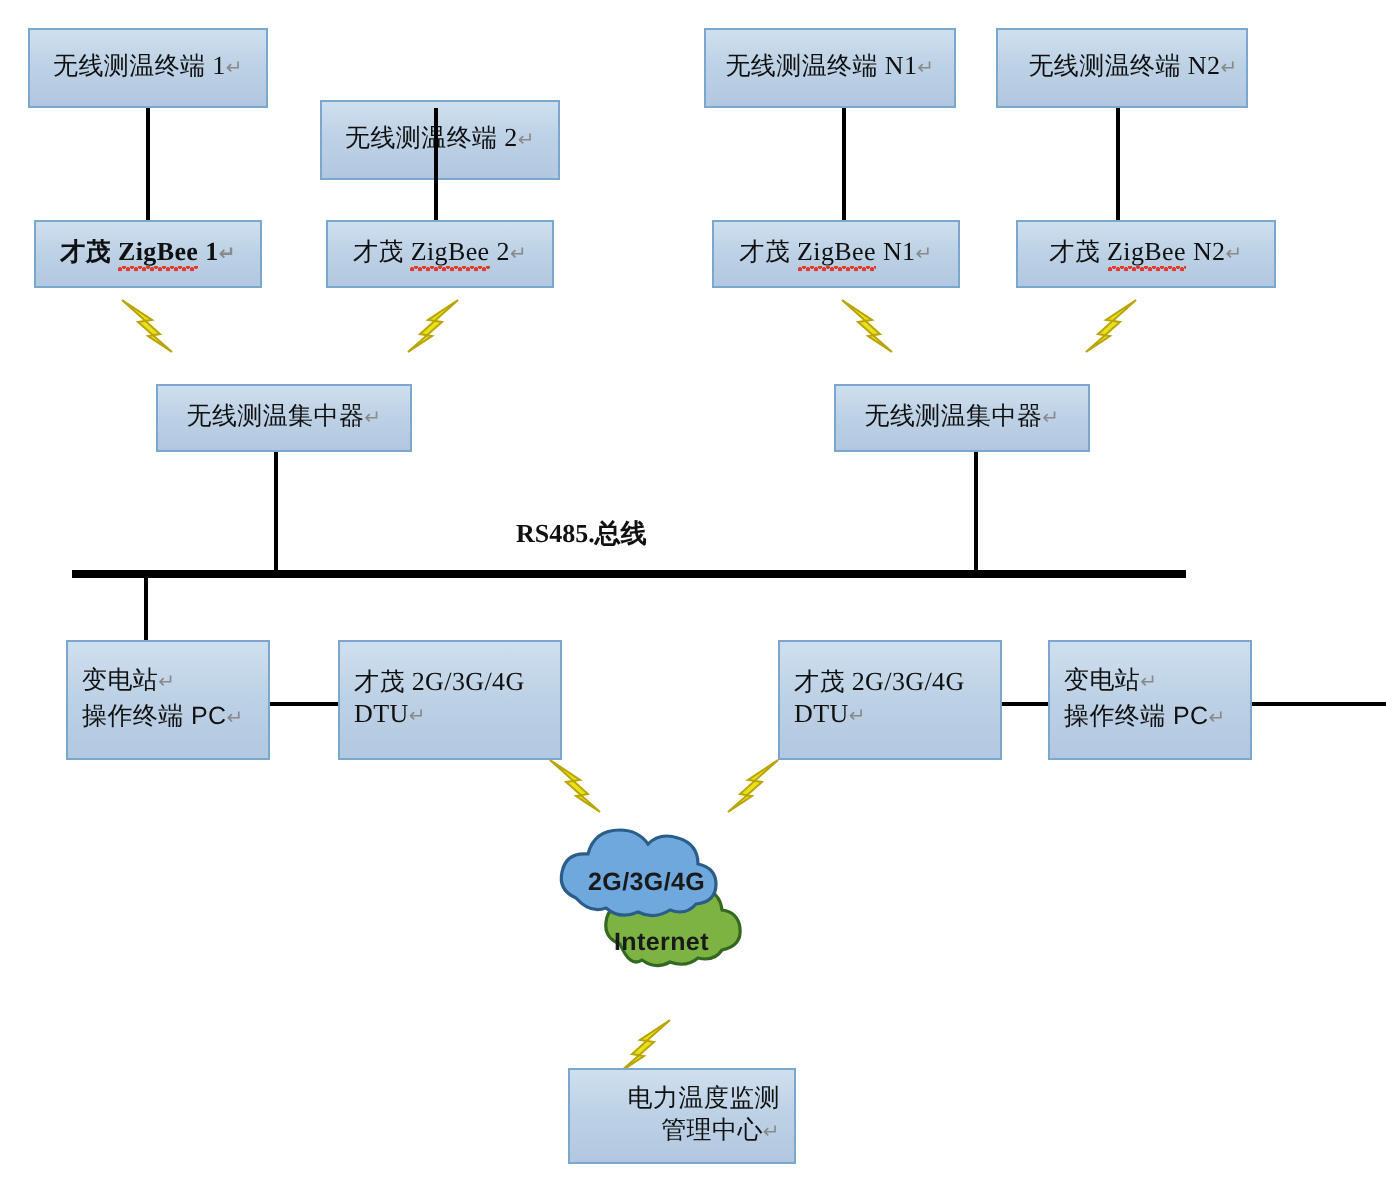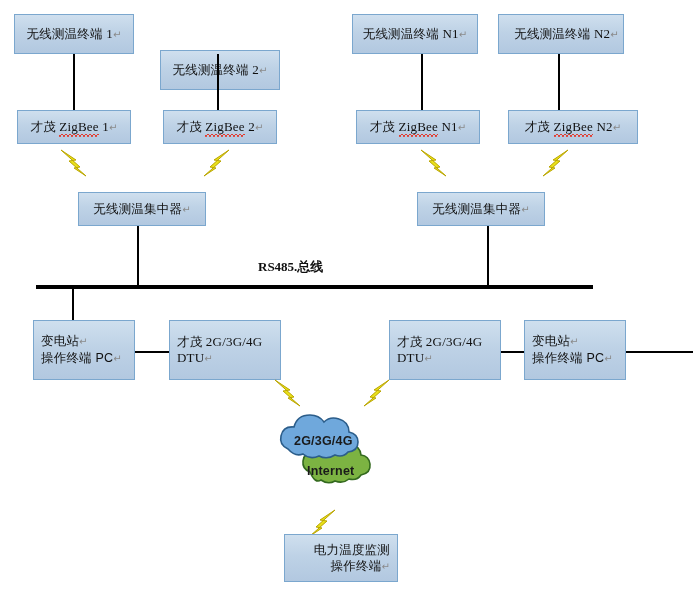--- a/index.html
+++ b/index.html
@@ -64,21 +64,21 @@
 
   <div class="box center" style="left:498px;top:14px;width:126px;height:40px;padding-left:18px;">
     <div class="ln"><span>无线测温终端</span><span class="lat">&nbsp;</span><span class="lat">N2</span><span class="pilcrow">↵</span></div>
   </div>
 
   <div class="vline" style="left:73px;top:54px;height:57px;"></div>
   <div class="vline" style="left:217px;top:54px;height:57px;"></div>
   <div class="vline" style="left:421px;top:54px;height:57px;"></div>
   <div class="vline" style="left:558px;top:54px;height:57px;"></div>
 
-  <div class="box center" style="left:17px;top:110px;width:114px;height:34px;">
+  <div class="box center" style="left:17px;top:110px;width:114px;height:34px;font-weight:bold;">
     <div class="ln"><span>才茂</span><span class="lat">&nbsp;</span><span class="lat sq">ZigBee</span><span class="lat">&nbsp;</span><span class="lat">1</span><span class="pilcrow">↵</span></div>
   </div>
 
   <div class="box center" style="left:163px;top:110px;width:114px;height:34px;">
     <div class="ln"><span>才茂</span><span class="lat">&nbsp;</span><span class="lat sq">ZigBee</span><span class="lat">&nbsp;</span><span class="lat">2</span><span class="pilcrow">↵</span></div>
   </div>
 
   <div class="box center" style="left:356px;top:110px;width:124px;height:34px;">
     <div class="ln"><span>才茂</span><span class="lat">&nbsp;</span><span class="lat sq">ZigBee</span><span class="lat">&nbsp;</span><span class="lat">N1</span><span class="pilcrow">↵</span></div>
   </div>
@@ -181,16 +181,16 @@
   </div>
 
   <div class="bolt" style="left:304px;top:508px;">
     <svg viewBox="0 0 34 30" width="34" height="30" aria-hidden="true">
       <polygon points="31,2 12,19 18,20 6,28 23,13 16,12" fill="#e9e119" stroke="#b9a400" stroke-width="1"></polygon>
     </svg>
   </div>
 
   <div class="box" style="left:284px;top:534px;width:114px;height:48px;text-align:right;">
     <div class="ln"><span>电力温度监测</span></div>
-    <div class="ln"><span>操作终端</span><span class="pilcrow">↵</span></div>
+    <div class="ln"><span>管理中心</span><span class="pilcrow">↵</span></div>
   </div>
 
 </div>
 
 </body></html>

